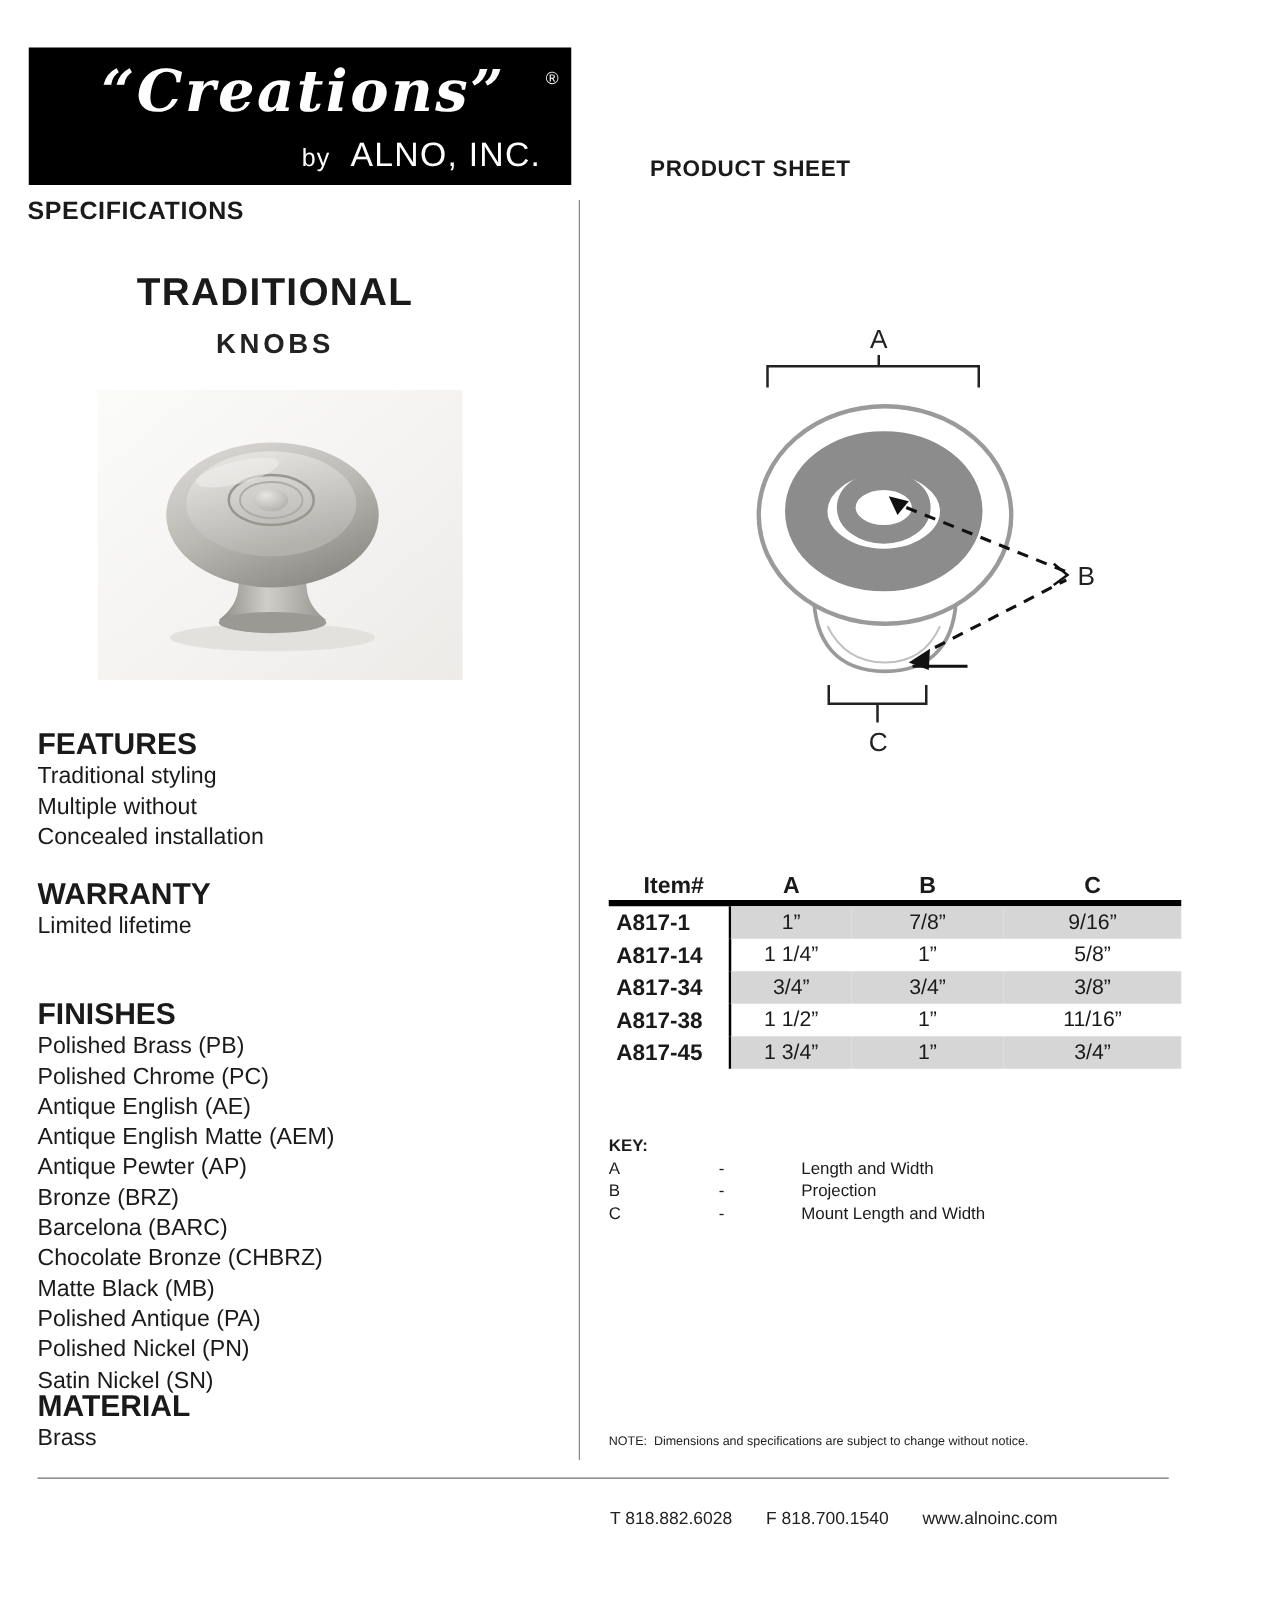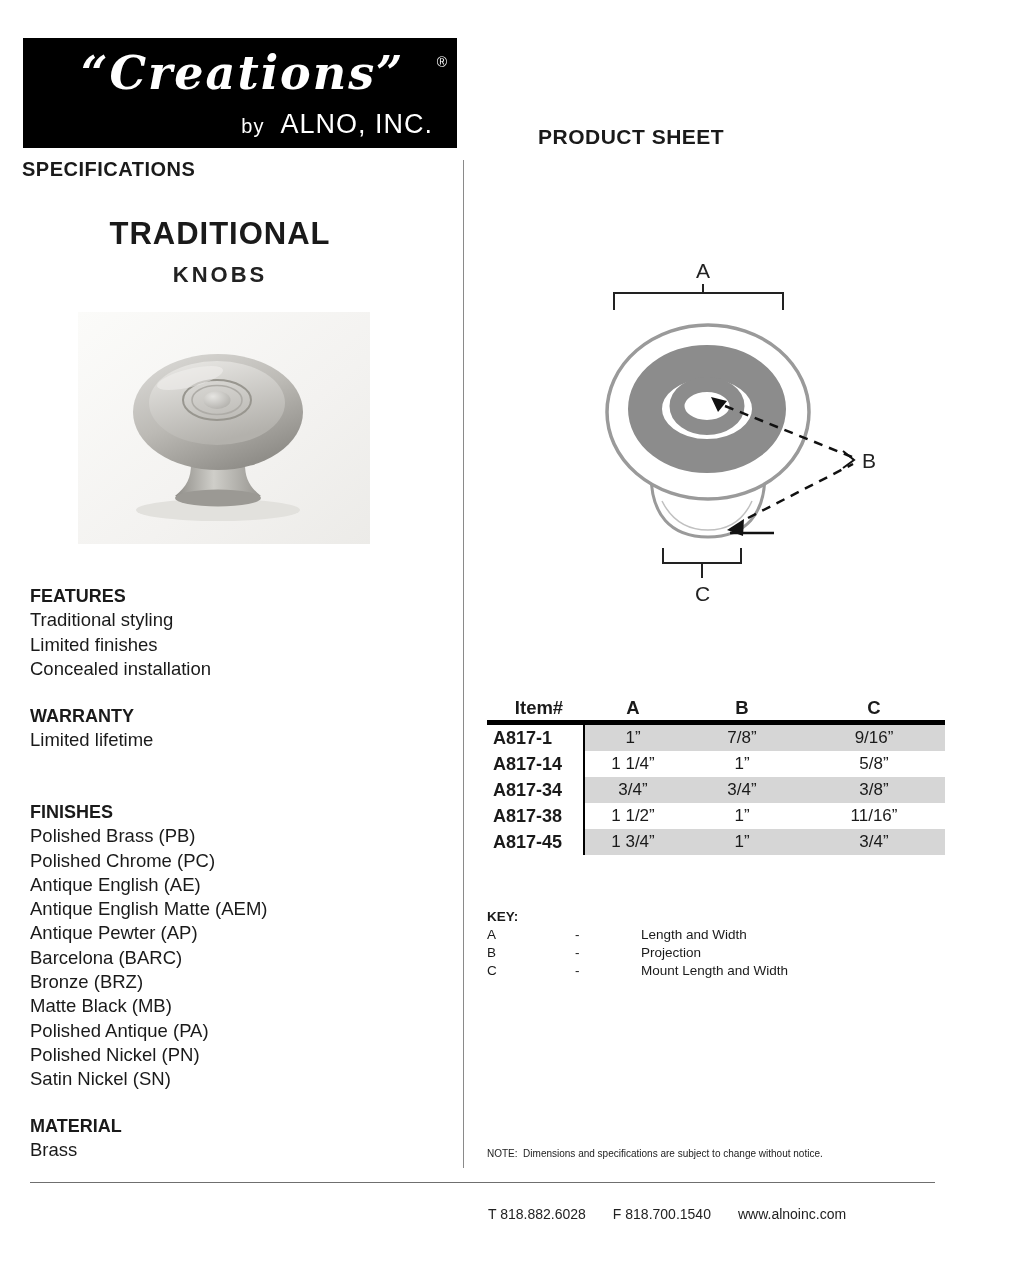--- a/index.html
+++ b/index.html
@@ -39,22 +39,22 @@
     font-weight: 400; white-space: nowrap;
   }
   .logo-sub .by { font-size: 20px; margin-right: 16px; }
 
   
   .spec-title {
     position: absolute; left: 22px; top: 158px;
     font-size: 20px; font-weight: 700; letter-spacing: 0.5px;
   }
   .sheet-title {
-    position: absolute; left: 538px; top: 125px;
-    font-size: 21px; font-weight: 700; letter-spacing: 0.5px;
+    position: absolute; left: 520px; top: 125px;
+    font-size: 18px; font-weight: 700; letter-spacing: 0.5px;
   }
   .vdivider {
     position: absolute; left: 463px; top: 160px;
     width: 1px; height: 1008px;
     background: var(--divider, #8a8a8a);
   }
 
   
   .product-block {
     position: absolute; left: 60px; top: 216px;
@@ -66,21 +66,21 @@
   
   .knob-photo {
     position: absolute; left: 78px; top: 312px;
     width: 292px; height: 232px;
     background: linear-gradient(140deg, #fbfbf9 0%, #f3f2f0 60%, #ecebe8 100%);
   }
   .knob-photo svg { display: block; width: 100%; height: 100%; }
 
   
   .section { position: absolute; left: 30px; font-size: 18.5px; line-height: 24.3px; }
-  .section .sec-heading { font-weight: 700; font-size: 18px; }
+  .section .sec-heading { font-weight: 700; font-size: 24px; }
   .sec-features { top: 584px; }
   .sec-warranty { top: 704px; }
   .sec-finishes { top: 800px; }
   .sec-material { top: 1114px; }
 
   
   .diagram { position: absolute; left: 560px; top: 248px; width: 360px; height: 365px; }
   .diagram svg { display: block; width: 100%; height: 100%; }
   .diag-label { font-family: "Liberation Sans", sans-serif; font-size: 21px; fill: #222; }
 
@@ -170,38 +170,39 @@
       <ellipse cx="139" cy="88" rx="34" ry="20" fill="none" stroke="#98968f" stroke-width="2"></ellipse>
       <ellipse cx="139" cy="88" rx="25" ry="14.5" fill="none" stroke="#aeaca7" stroke-width="1.6"></ellipse>
       <ellipse cx="139" cy="88" rx="13.5" ry="9" fill="url(#domeGrad)"></ellipse>
       <ellipse cx="112" cy="66" rx="34" ry="9" fill="#f2f1ee" opacity="0.55" transform="rotate(-14 112 66)"></ellipse>
     </svg>
   </div>
 
   <div class="section sec-features">
     <div class="sec-heading">FEATURES</div>
     <div>Traditional styling</div>
-    <div>Limited finishes</div>
+    <div>Multiple without</div>
     <div>Concealed installation</div>
   </div>
 
   <div class="section sec-warranty">
     <div class="sec-heading">WARRANTY</div>
     <div>Limited lifetime</div>
   </div>
 
   <div class="section sec-finishes">
     <div class="sec-heading">FINISHES</div>
     <div>Polished Brass (PB)</div>
     <div>Polished Chrome (PC)</div>
     <div>Antique English (AE)</div>
     <div>Antique English Matte (AEM)</div>
     <div>Antique Pewter (AP)</div>
+    <div>Bronze (BRZ)</div>
     <div>Barcelona (BARC)</div>
-    <div>Bronze (BRZ)</div>
+    <div>Chocolate Bronze (CHBRZ)</div>
     <div>Matte Black (MB)</div>
     <div>Polished Antique (PA)</div>
     <div>Polished Nickel (PN)</div>
     <div>Satin Nickel (SN)</div>
   </div>
 
   <div class="section sec-material">
     <div class="sec-heading">MATERIAL</div>
     <div>Brass</div>
   </div>

